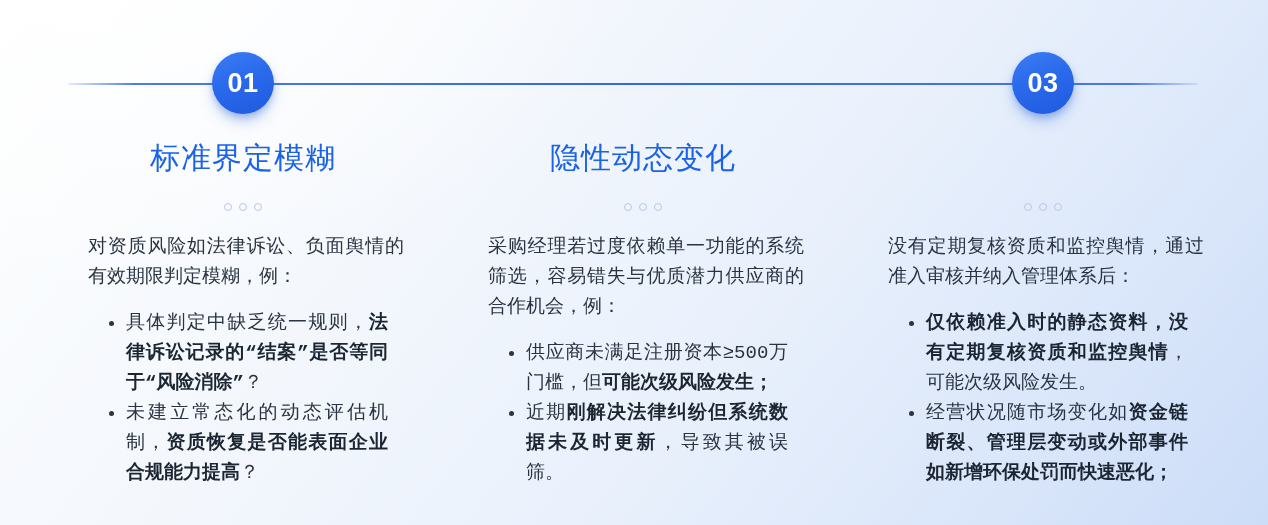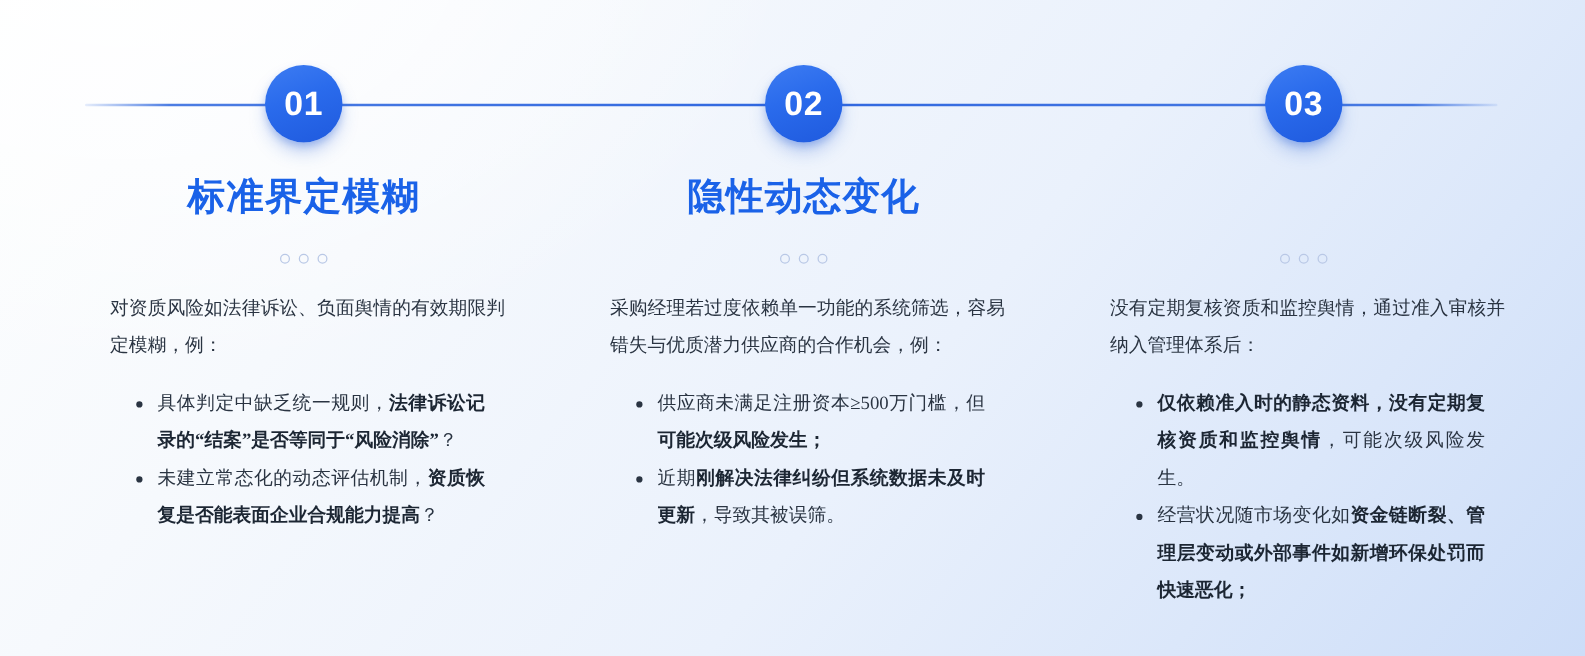--- a/index.html
+++ b/index.html
@@ -93,21 +93,21 @@
 
   
   .heading {
     position: absolute;
     left: 0;
     top: 141px;
     width: 400px;
     text-align: center;
     color: #1a62e8;
     font-size: 30px;
-    font-weight: bold;
+    font-weight: normal;
     letter-spacing: 1px;
     line-height: 1.15;
     font-family: "Liberation Sans", "DejaVu Sans", sans-serif;
   }
 
   
   .dots {
     position: absolute;
     left: 0;
     top: 203px;
@@ -125,23 +125,23 @@
     background: transparent;
   }
 
   
   .body {
     position: absolute;
     left: 45px;
     top: 232px;
     width: 316px;
     color: #2a3442;
-    font-size: 15px;
+    font-size: 19px;
     line-height: 30px;
-    font-family: Liberation Serif, serif;
+    font-family: Liberation Mono, monospace;
   }
   .lead {
     margin: 0;
     text-align: justify;
     text-justify: inter-ideograph;
   }
   .bullets {
     list-style: none;
     margin: 16px;
     padding: 0;
@@ -188,25 +188,20 @@
       <div class="body">
         <p class="lead">对资质风险如法律诉讼、负面舆情的有效期限判定模糊，例：</p>
         <ul class="bullets">
             <li class="bullet"><span>具体判定中缺乏统一规则，</span><b>法律诉讼记录的“结案”是否等同于“风险消除”</b><span>？</span></li>
             <li class="bullet"><span>未建立常态化的动态评估机制，</span><b>资质恢复是否能表面企业合规能力提高</b><span>？</span></li>
           </ul>
       </div>
     </div>
 
     <div class="col col-1">
-      <div class="badge-wrap">
-        <div class="badge">
-          <span class="badge-num">02</span>
-        </div>
-      </div>
       <div class="heading">隐性动态变化</div>
       <div class="dots">
         <span class="dot"></span>
         <span class="dot"></span>
         <span class="dot"></span>
       </div>
       <div class="body">
         <p class="lead">采购经理若过度依赖单一功能的系统筛选，容易错失与优质潜力供应商的合作机会，例：</p>
         <ul class="bullets">
             <li class="bullet"><span>供应商未满足注册资本≥500万门槛，但</span><b>可能次级风险发生；</b></li>

